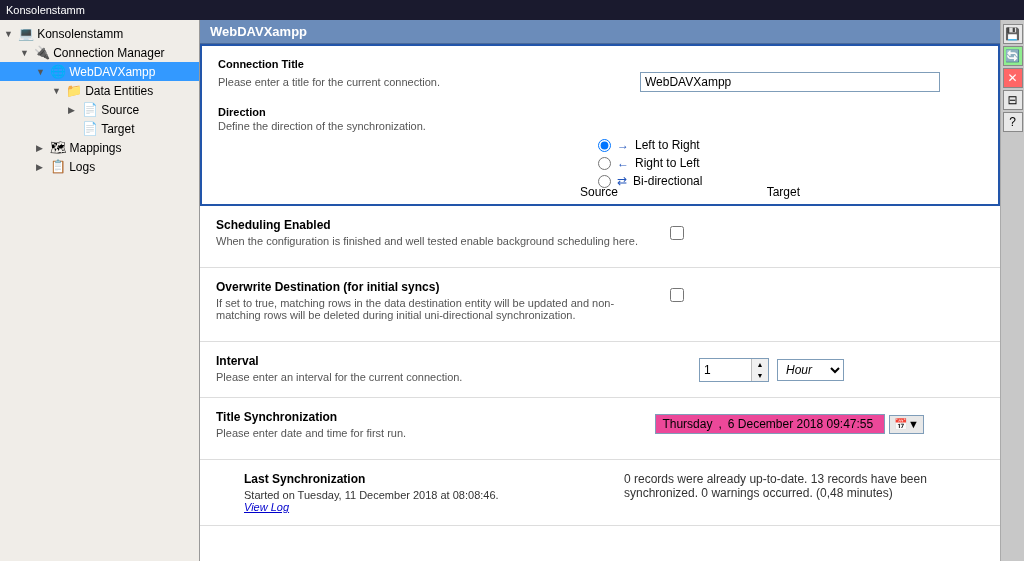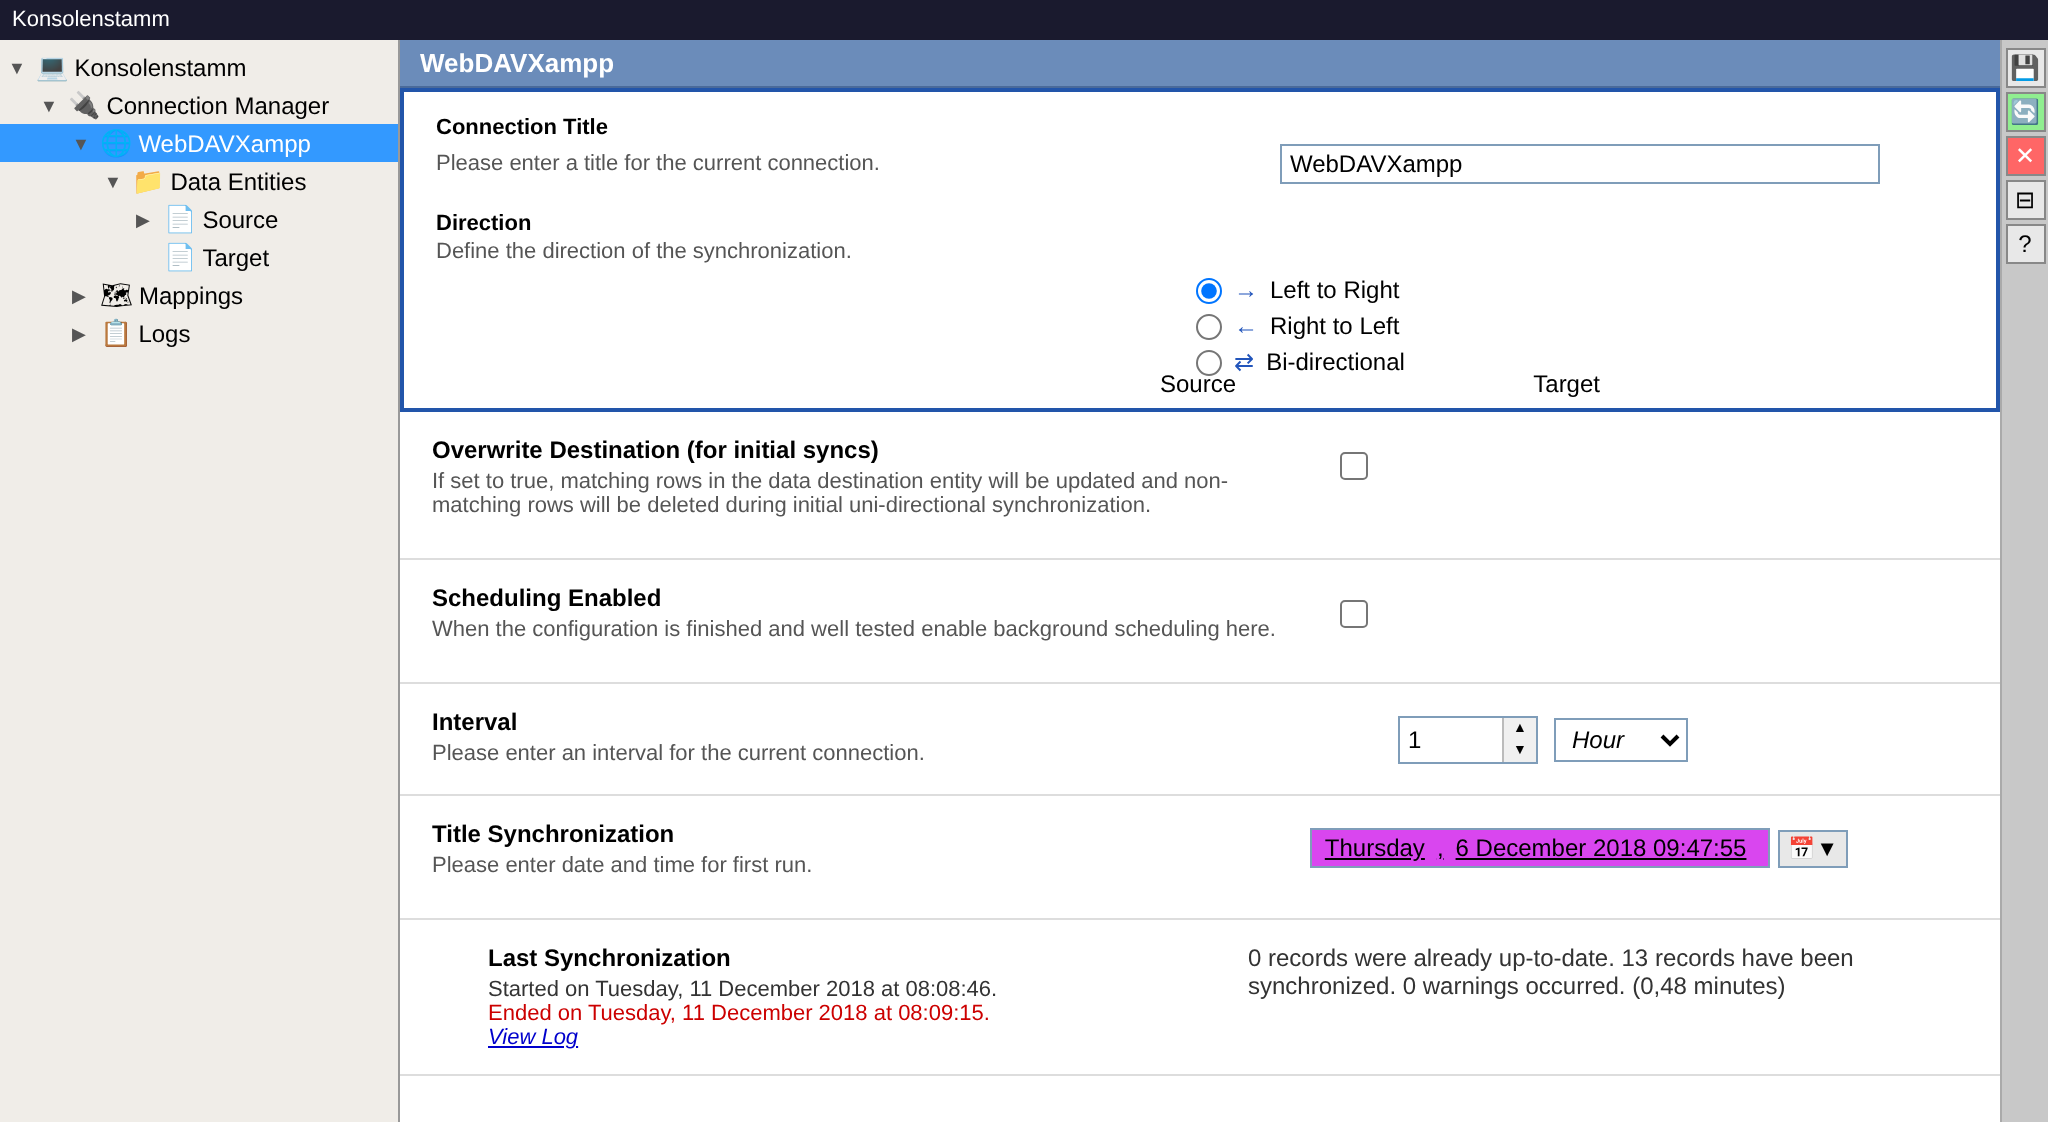--- a/index.html
+++ b/index.html
@@ -36,21 +36,21 @@
     .field-label { font-weight: bold; font-size: 11px; margin-bottom: 2px; }
     .field-desc { font-size: 11px; color: #555; margin-bottom: 6px; }
     
     .text-input { border: 1px solid #7f9db9; padding: 2px 4px; font-size: 12px; width: 300px; }
     .radio-option { display: flex; align-items: center; gap: 6px; font-size: 12px; }
     .radio-option input[type=radio] { margin: 0; }
     
     .form-section { padding: 12px 16px; border-bottom: 1px solid #ddd; }
     .form-section-title { font-weight: bold; font-size: 12px; margin-bottom: 3px; }
     .form-section-desc { font-size: 11px; color: #555; margin-bottom: 8px; max-width: 450px; }
-    .datetime-input { border: 1px solid #7f9db9; padding: 2px 6px; font-size: 12px; width: 220px; background: #d946ef; text-decoration: underline; }
+    .datetime-input { border: 1px solid #7f9db9; padding: 2px 6px; font-size: 12px; width: 220px; background: #ec4899; }
     .calendar-btn { border: 1px solid #7f9db9; padding: 2px 4px; background: #e8e8e8; cursor: pointer; font-size: 11px; }
     
     .sync-info { font-size: 11px; }
     .sync-info .started { color: #333; }
     .sync-info .ended { color: #cc0000; }
     .sync-info .view-log { color: #0000cc; text-decoration: underline; cursor: pointer; font-style: italic; }
     
     .sync-result { font-size: 12px; color: #333; max-width: 380px; }
     
     
@@ -175,34 +175,34 @@
                   <span>Target</span>
                 </div>
               </div>
             </div>
           </div>
         </div>
 
         <div class="form-section">
           <div style="display:flex; gap:20px;">
             <div style="flex:1;">
+              <div class="form-section-title">Scheduling Enabled</div>
+              <div class="form-section-desc">When the configuration is finished and well tested enable background scheduling here.</div>
+            </div>
+            <div style="padding-top:8px; margin-right:300px;">
+              <input type="checkbox" style="width: 14px; height: 14px;">
+            </div>
+          </div>
+        </div>
+
+        <div class="form-section">
+          <div style="display:flex; gap:20px;">
+            <div style="flex:1;">
               <div class="form-section-title">Overwrite Destination (for initial syncs)</div>
               <div class="form-section-desc">If set to true, matching rows in the data destination entity will be updated and non-matching rows will be deleted during initial uni-directional synchronization.</div>
-            </div>
-            <div style="padding-top:8px; margin-right:300px;">
-              <input type="checkbox" style="width: 14px; height: 14px;">
-            </div>
-          </div>
-        </div>
-
-        <div class="form-section">
-          <div style="display:flex; gap:20px;">
-            <div style="flex:1;">
-              <div class="form-section-title">Scheduling Enabled</div>
-              <div class="form-section-desc">When the configuration is finished and well tested enable background scheduling here.</div>
             </div>
             <div style="padding-top:8px; margin-right:300px;">
               <input type="checkbox" style="width: 14px; height: 14px;">
             </div>
           </div>
         </div>
 
         <div class="form-section">
           <div style="display:flex; align-items:flex-start; gap:20px;">
             <div style="flex:1;">
@@ -243,21 +243,20 @@
             </div>
           </div>
         </div>
 
         <div class="form-section">
           <div style="display:flex; gap:20px;">
             <div style="width:360px; flex-shrink:0;margin-left:28px;">
               <div class="form-section-title">Last Synchronization</div>
               <div class="sync-info">
                 <div class="started">Started on Tuesday, 11 December 2018 at 08:08:46.</div>
-                <div class="ended">Ended on Tuesday, 11 December 2018 at 08:09:15.</div>
                 <a class="view-log" href="#">View Log</a>
               </div>
             </div>
             <div style="flex:1;">
               <div class="sync-result">0 records were already up-to-date. 13 records have been synchronized. 0 warnings occurred. (0,48 minutes)</div>
             </div>
           </div>
         </div>
 
       </div>

